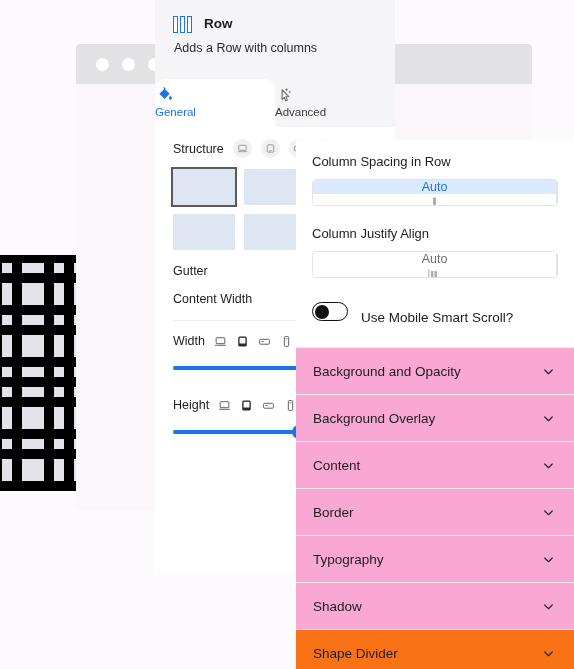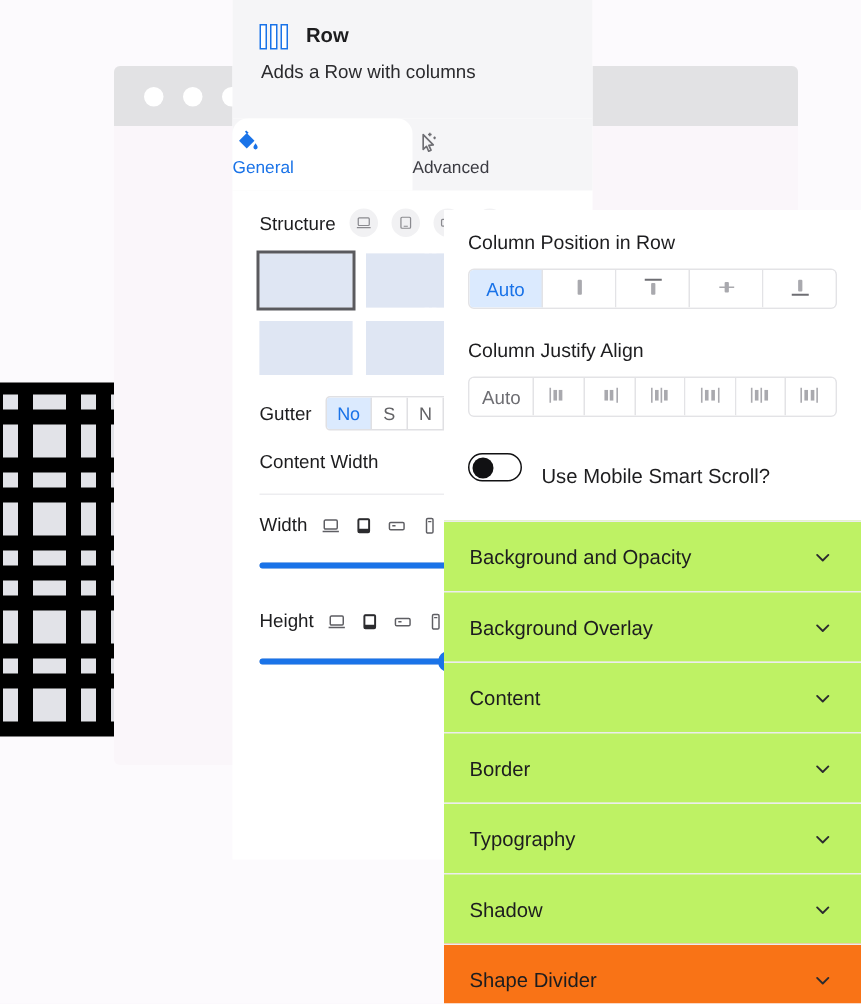--- a/index.html
+++ b/index.html
@@ -184,20 +184,21 @@
   #right-panel .rp-body { padding: 14px 16px 0 16px; }
   .rp-label { font-size: 13px; color: #1d1d1f; margin-bottom: 10px; }
 
   .btngroup {
     display: flex;
     border: 1px solid #e3e3e6;
     border-radius: 4px;
     overflow: hidden;
     height: 27px;
     margin-bottom: 20px;
+    flex-direction: column;
   }
   .btngroup .bg-opt {
     flex: 1;
     display: flex; align-items: center; justify-content: center;
     border-right: 1px solid #e3e3e6;
     background: #ffffff;
     font-size: 12.5px; color: #6e6e73;
     cursor: pointer;
   }
   .btngroup .bg-opt:last-child { border-right: none; }
@@ -217,21 +218,21 @@
     width: 14px; height: 14px; border-radius: 50%;
     background: #111113;
   }
   .toggle-label { font-size: 13.5px; color: #1d1d1f; margin-top: 12px; }
 
   .acc-item {
     height: 47px;
     border-top: 1px solid #ececee;
     display: flex; align-items: center; justify-content: space-between;
     padding: 0 18px 0 17px;
-    background: #bef264;
+    background: #f9a8d4;
     cursor: pointer;
   }
   .acc-item.hl { background: #f97316; }
   .acc-title { font-size: 13.5px; color: #1d1d1f; }
   .chev { color: #2b2b2e; display: flex; }
 </style>
 </head>
 <body>
 
 <div id="grid-block">
@@ -375,26 +376,20 @@
       </div>
       <div class="struct-item">
         <span style="width:81%"></span>
           <span class="struct-gap"></span>
           <span style="width:17%"></span>
       </div>
     </div>
 
     <div class="field-row" style="margin-top:14px">
       <span class="field-label">Gutter</span>
-      <span class="seg">
-        <span class="segopt on">No</span>
-        <span class="segopt">S</span>
-        <span class="segopt">N</span>
-        <span class="segopt">L</span>
-      </span>
     </div>
 
     <div class="section-title">Content Width</div>
 
     <div class="hr"></div>
 
     <div class="field-row" style="margin-bottom:4px">
       <span class="field-label">Width</span>
       <span class="dev-plain">
         <svg width="13" height="13" viewBox="0 0 24 24">
@@ -461,21 +456,21 @@
       <div class="fill" style="width:62%"></div>
       <div class="thumb" style="left:62%"></div>
     </div>
 
   </div>
 </div>
 
 <div id="right-panel">
   <div class="rp-body">
 
-    <div class="rp-label">Column Position in Row</div>
+    <div class="rp-label">Column Spacing in Row</div>
 
     <div class="btngroup">
       <div class="bg-opt on">Auto</div>
       <div class="bg-opt">
         <span>
           <svg width="17" height="17" viewBox="0 0 24 24">
               <rect x="10" y="5" width="4" height="14" rx="1" fill="#a9a9ae"></rect>
             </svg>
         </span>
       </div>

